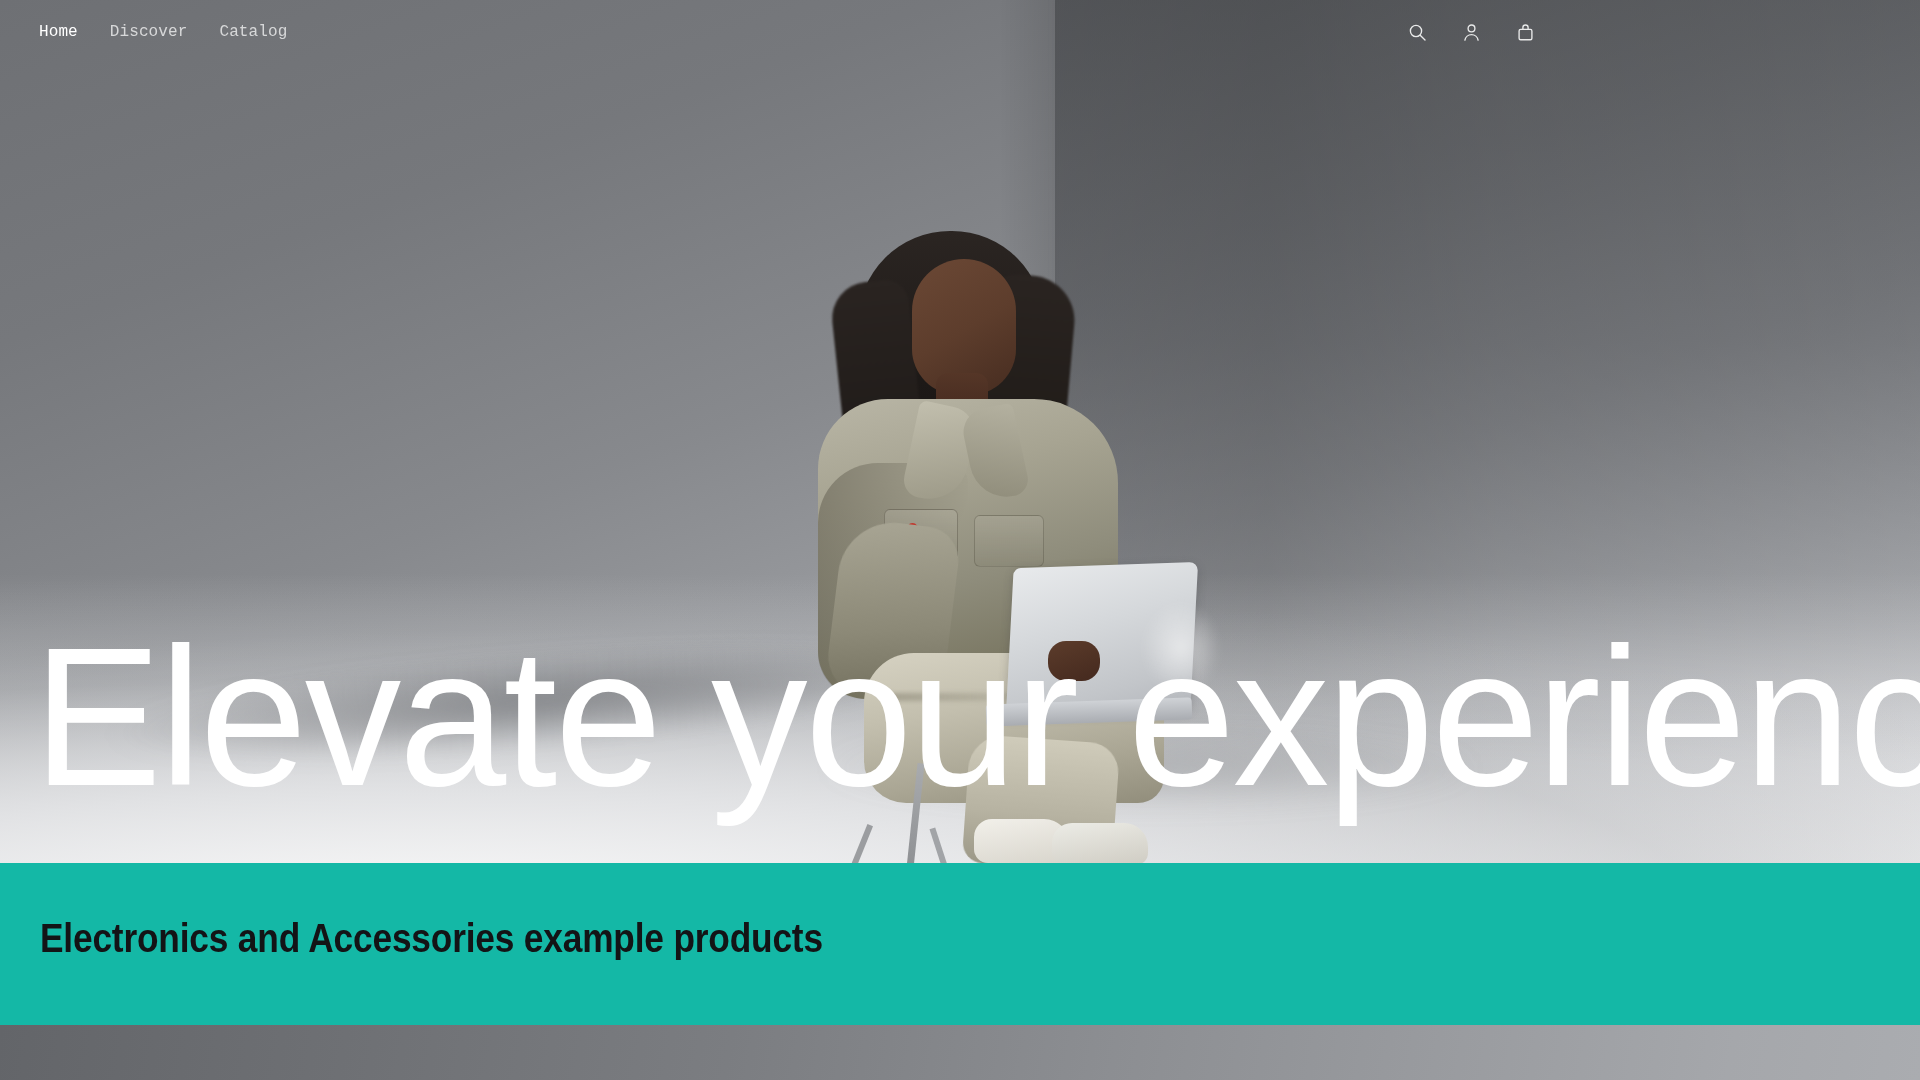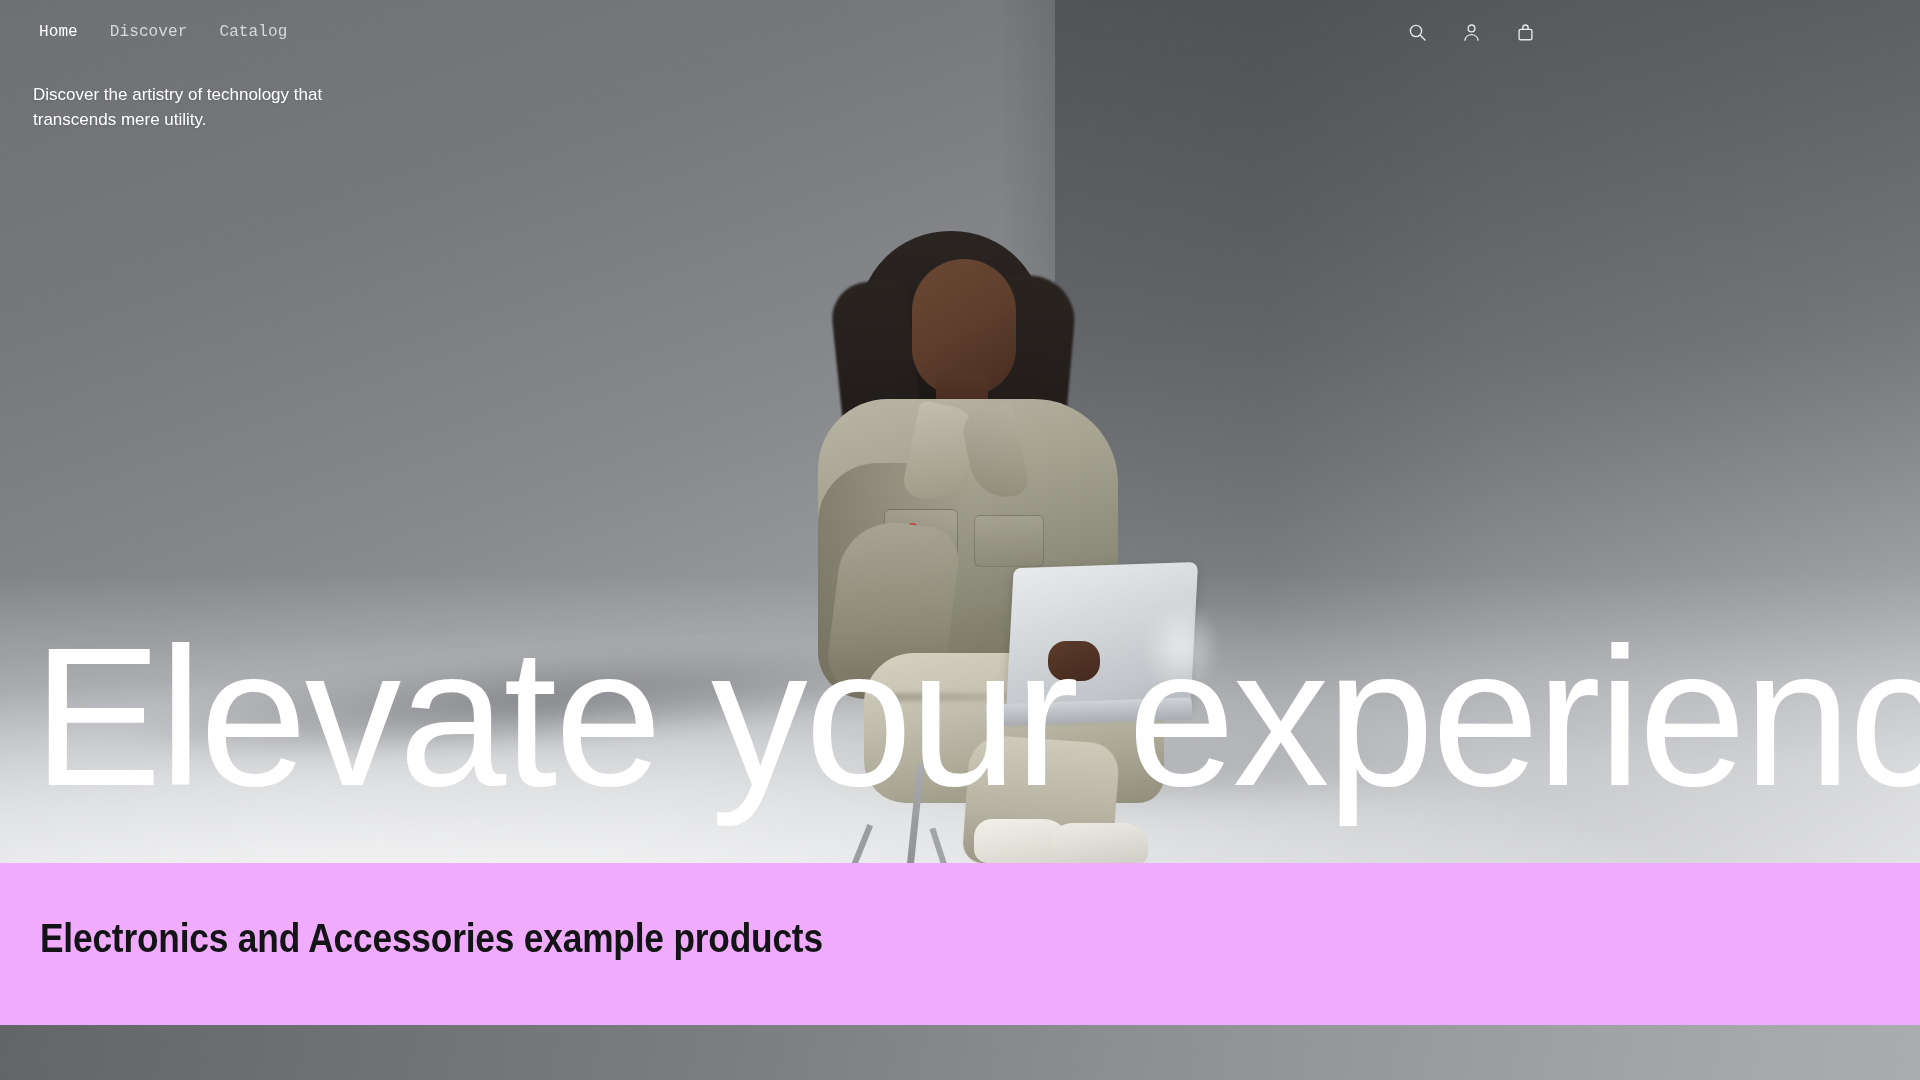--- a/index.html
+++ b/index.html
@@ -277,21 +277,21 @@
     white-space:nowrap;
     transform:scaleX(0.985);
     transform-origin:left center;
   }
 
   
   .products {
     position:absolute;
     top:863px; left:0;
     width:1920px; height:162px;
-    background:#f0abfc;
+    background:#14b8a6;
   }
   .products-title {
     position:absolute;
     left:40px; top:52px;
     font-size:41px;
     font-weight:700;
     color:#131416;
     letter-spacing:-0.2px;
     transform:scaleX(0.86);
     transform-origin:left top;
@@ -377,21 +377,20 @@
         <span>
           <svg width="19" height="19" viewBox="0 0 19 19" fill="none" stroke="#e9eaea" stroke-width="1.35">
             <rect x="3.1" y="6.4" width="12.8" height="10.3" rx="1.5"></rect>
             <path d="M6.9 6.4V4.6a2.6 2.6 0 0 1 5.2 0v1.8" stroke-linecap="round"></path>
           </svg>
         </span>
       </button>
     </div>
   </header>
 
-  <p class="tagline">Discover the artistry of technology that transcends mere utility.</p>
 
   <h1 class="hero-title">Elevate your experience</h1>
 </section>
 
 <section class="products">
   <h2 class="products-title">Electronics and Accessories example products</h2>
 </section>
 
 <div class="next-band"></div>
 

